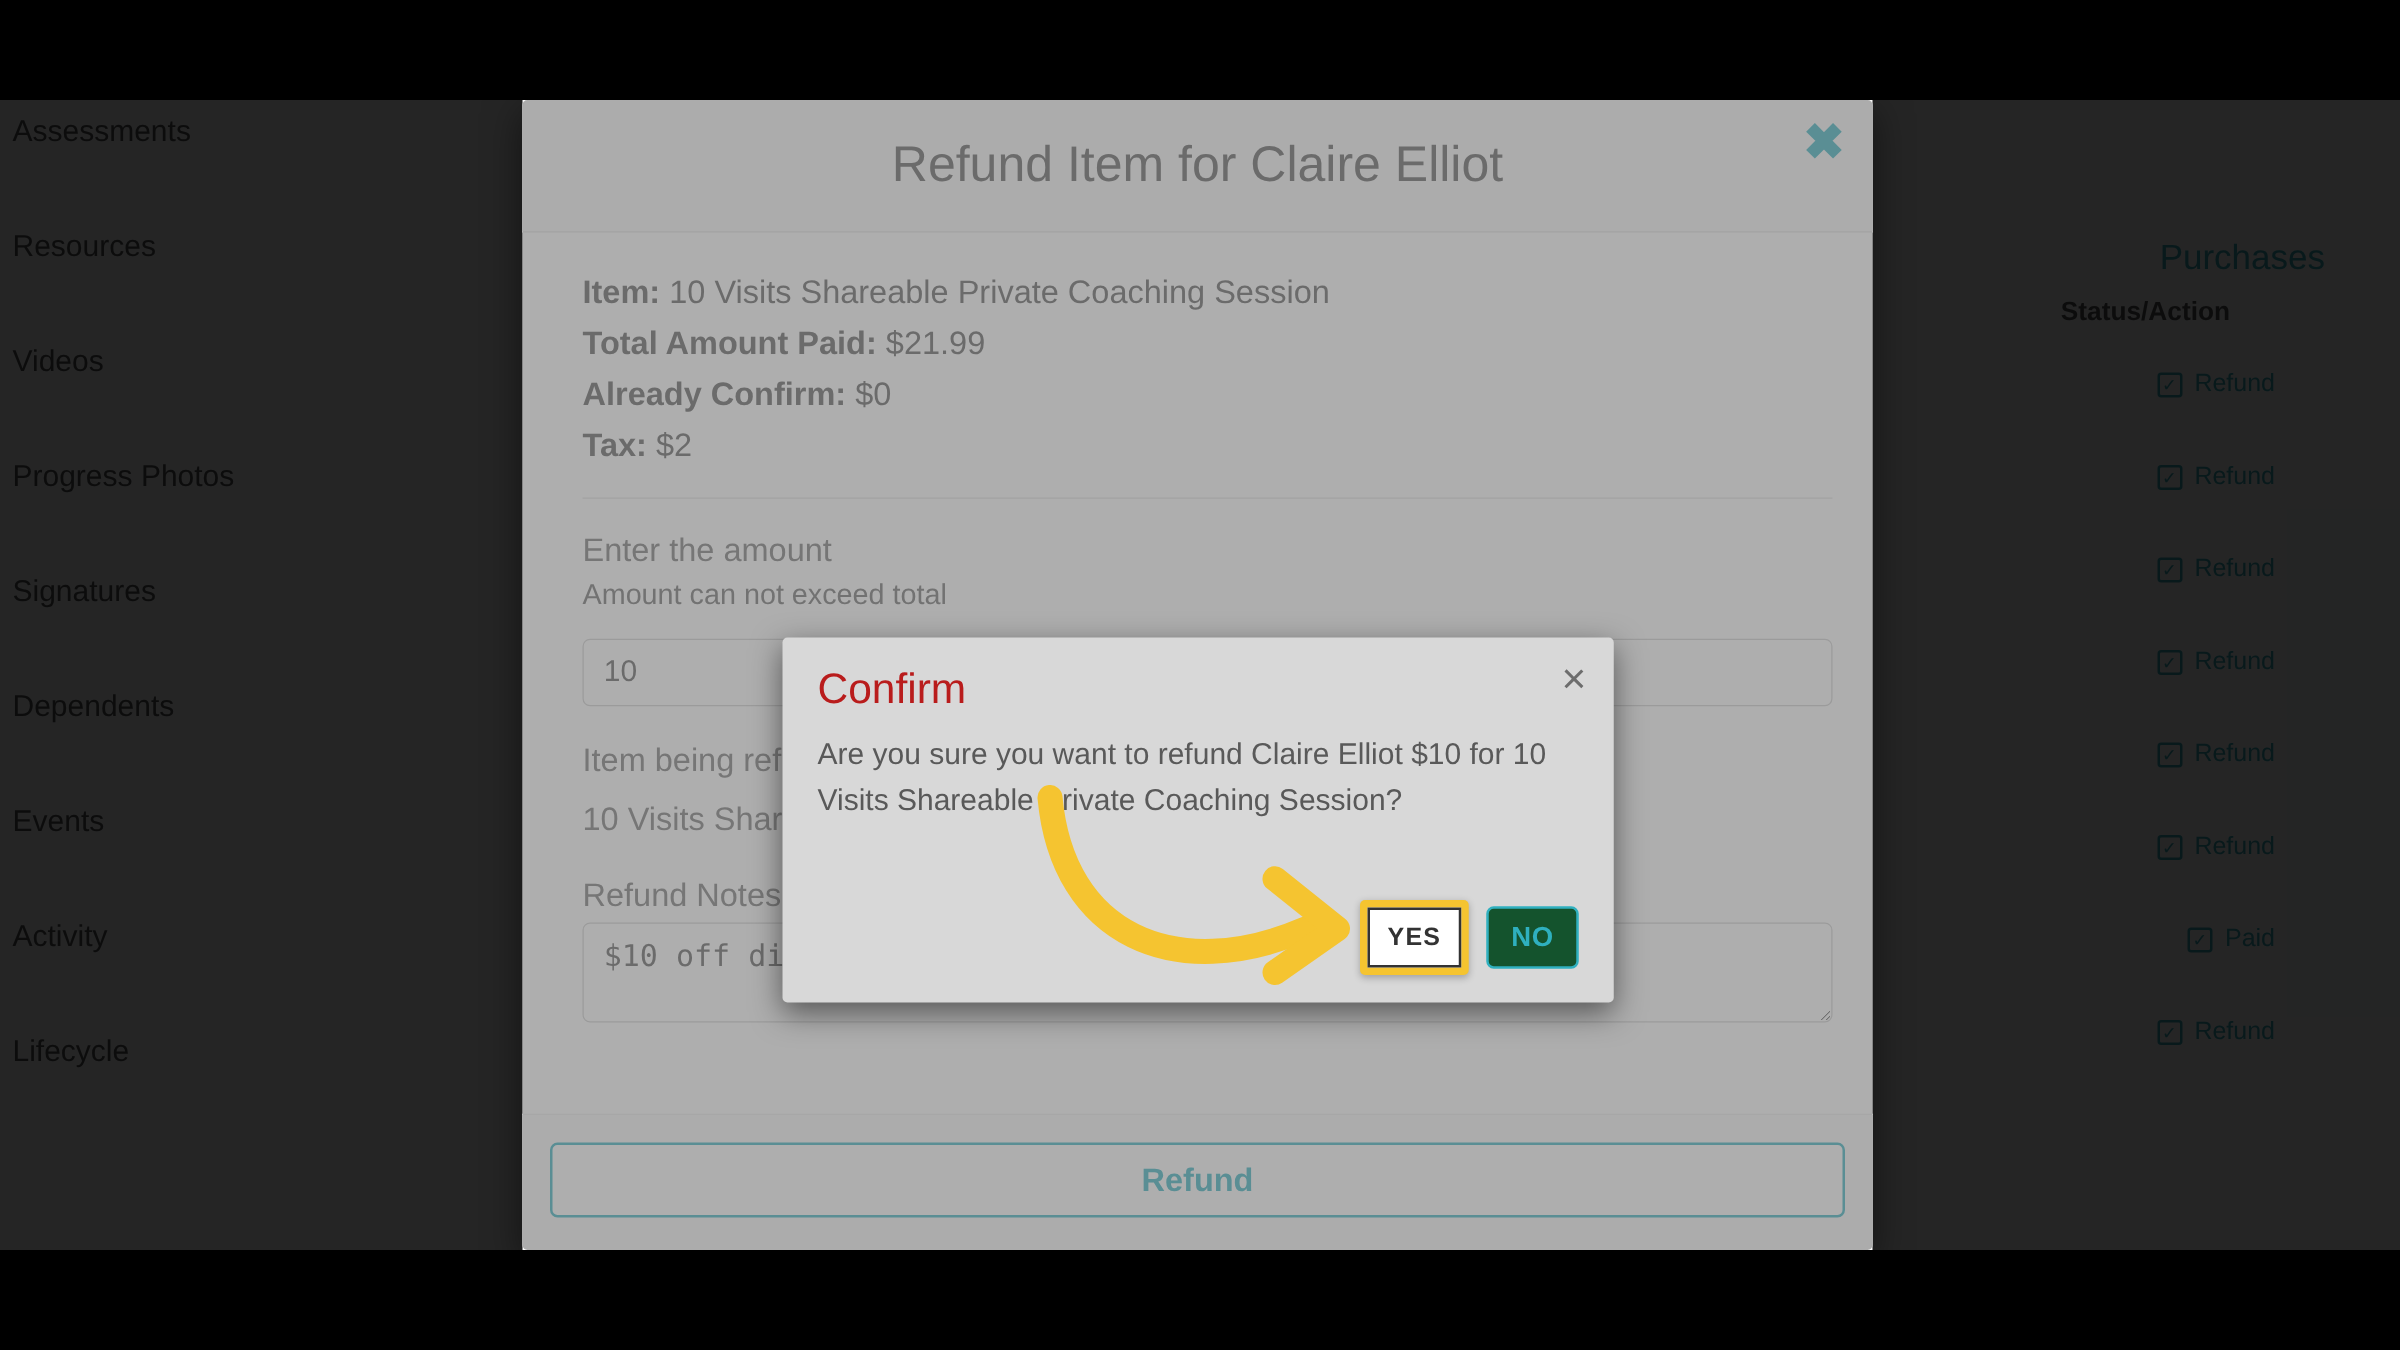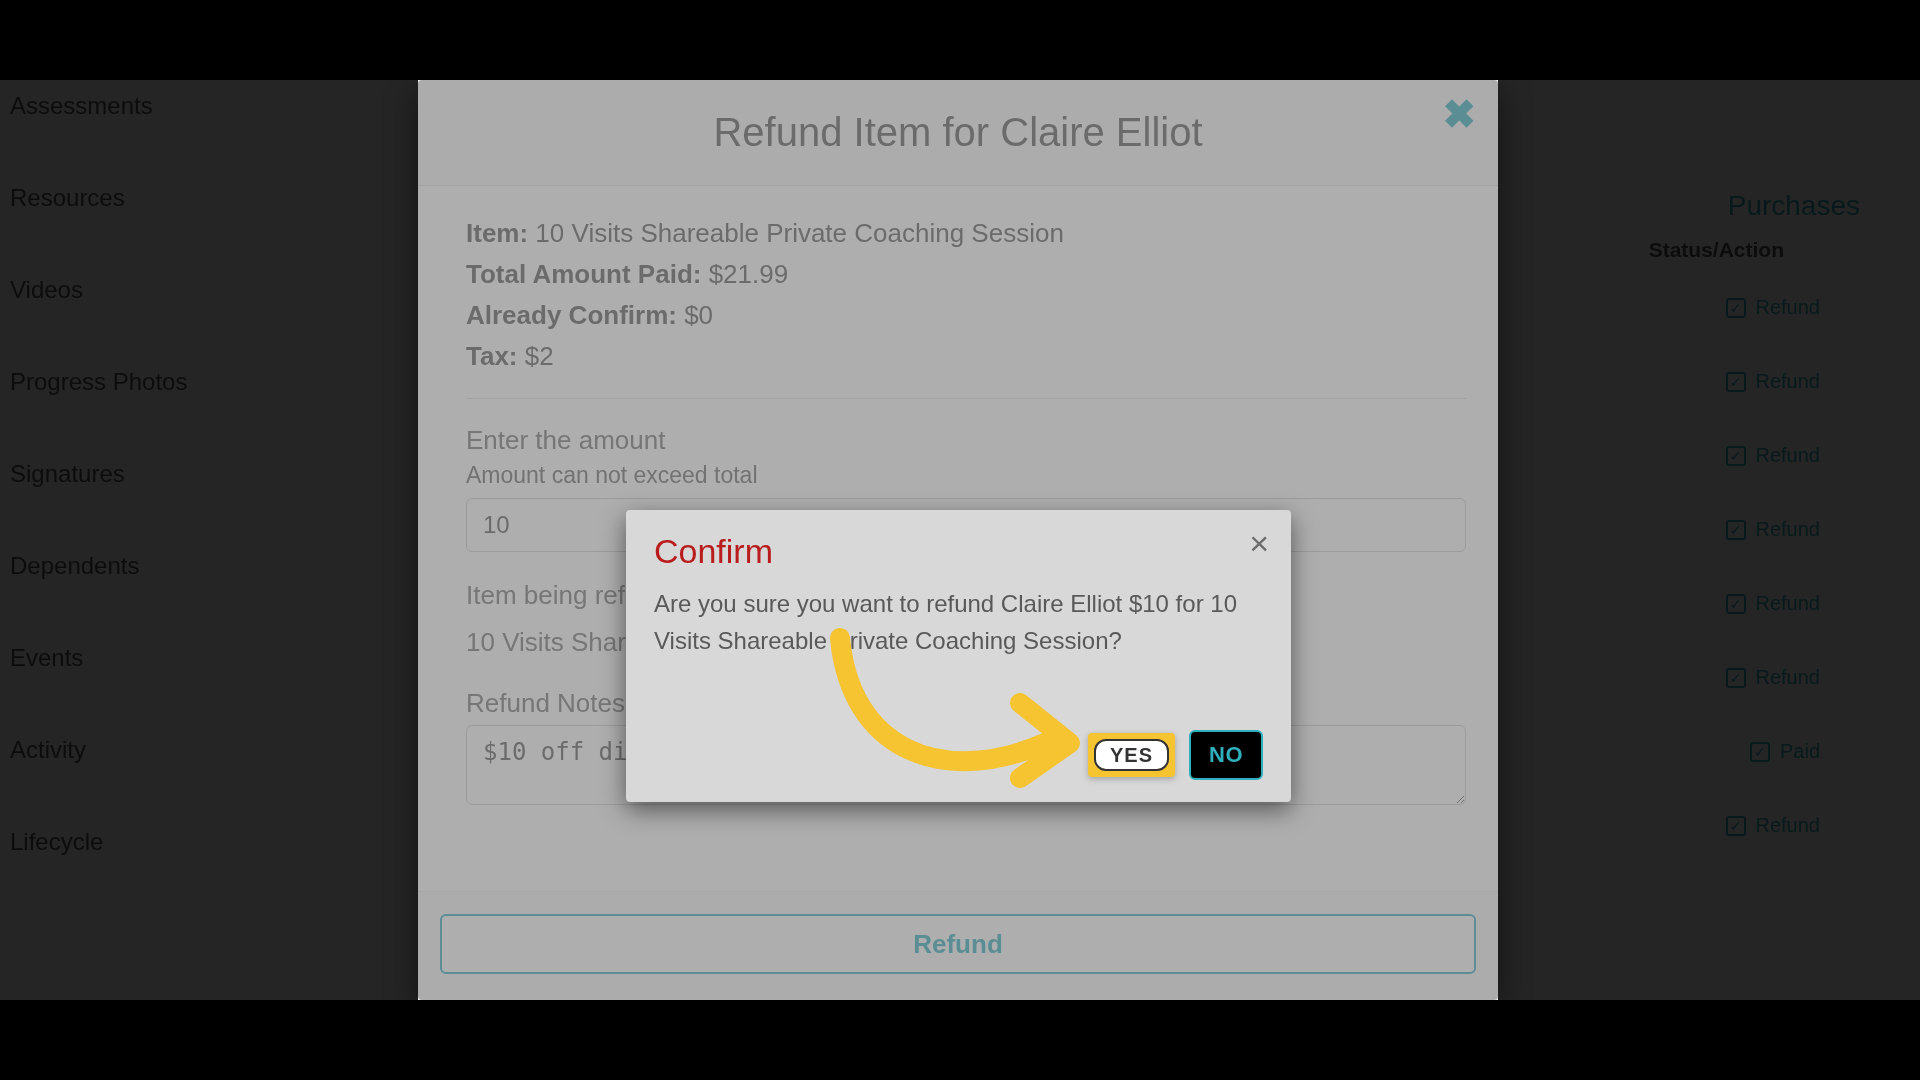--- a/index.html
+++ b/index.html
@@ -97,21 +97,21 @@
   .modal-close {
     position: absolute; top: 14px; right: 22px;
     font-size: 40px; color: #2fb0bf; font-weight: 800; cursor: pointer;
     line-height: 1;
   }
   .modal-body { padding: 32px 32px 18px 48px; }
   .info-line { font-size: 26px; color: #595959; margin-bottom: 10px; }
   .info-line b { font-weight: 700; }
   .hr { border: none; border-top: 1px solid #e2e2e2; margin: 26px 0 26px 0; }
   .field-label { font-size: 26px; color: #737373; margin-bottom: 6px; }
-  .sub-label { font-size: 23px; color: #6a6a6a; margin-bottom: 9px; }
+  .sub-label { font-size: 23px; color: #6a6a6a; margin-bottom: 22px; }
   .field-input {
     width: 100%; height: 54px; border: 1px solid #d0d0d0; border-radius: 6px;
     padding: 0 16px; font-size: 24px; color: #595959; background: #fff;
   }
   .field-textarea {
     width: 100%; height: 80px; border: 1px solid #d0d0d0; border-radius: 6px;
     padding: 12px 16px; font-size: 24px; color: #595959; background: #fff;
     resize: vertical;
   }
   .modal-footer {
@@ -142,32 +142,32 @@
     position: absolute; top: 16px; right: 22px; font-size: 34px; color: #6d6d6d;
     cursor: pointer; line-height: 1;
   }
   .confirm-text { font-size: 24px; line-height: 1.55; color: #595959; max-width: 590px; }
   .confirm-actions {
     position: absolute; bottom: 22px; right: 28px;
     display: flex; align-items: center; gap: 14px;
   }
   .btn-outline {
     height: 50px; padding: 0 18px; border-radius: 6px;
-    background: #000000; border: 2px solid #2fb0bf; color: #2fb0bf;
+    background: #14532d; border: 2px solid #2fb0bf; color: #2fb0bf;
     font-size: 22px; font-weight: 700; letter-spacing: 0.5px;
     display: flex; align-items: center; justify-content: center; cursor: pointer;
   }
   
   .yes-wrap {
     background: #f5c430; padding: 6px; border-radius: 4px;
     box-shadow: 0 2px 6px rgba(0,0,0,0.25);
   }
   .btn-yes {
-    height: 32px; min-width: 72px; padding: 0 14px;
-    background: #fff; border: 2px solid #333; border-radius: 12px;
+    height: 48px; min-width: 72px; padding: 0 14px;
+    background: #fff; border: 2px solid #333; border-radius: 0;
     color: #333; font-size: 20px; font-weight: 700; letter-spacing: 1px;
     display: flex; align-items: center; justify-content: center; cursor: pointer;
   }
 
   
   .arrow {
     position: absolute; z-index: 60;
     top: 548px; left: 820px; width: 280px; height: 180px;
     pointer-events: none;
   }

